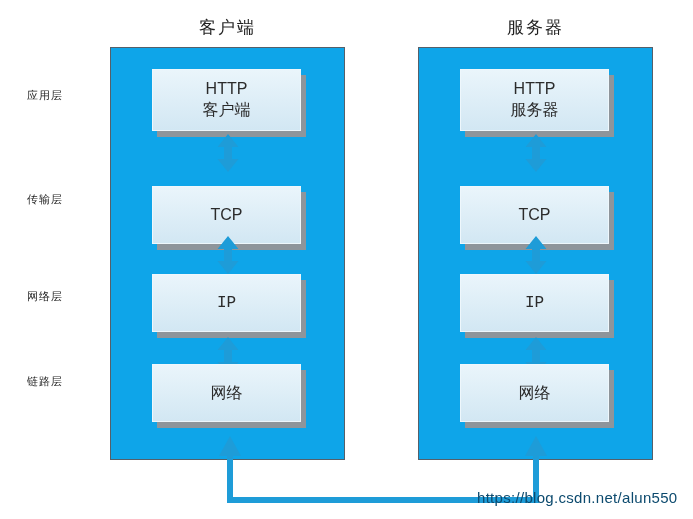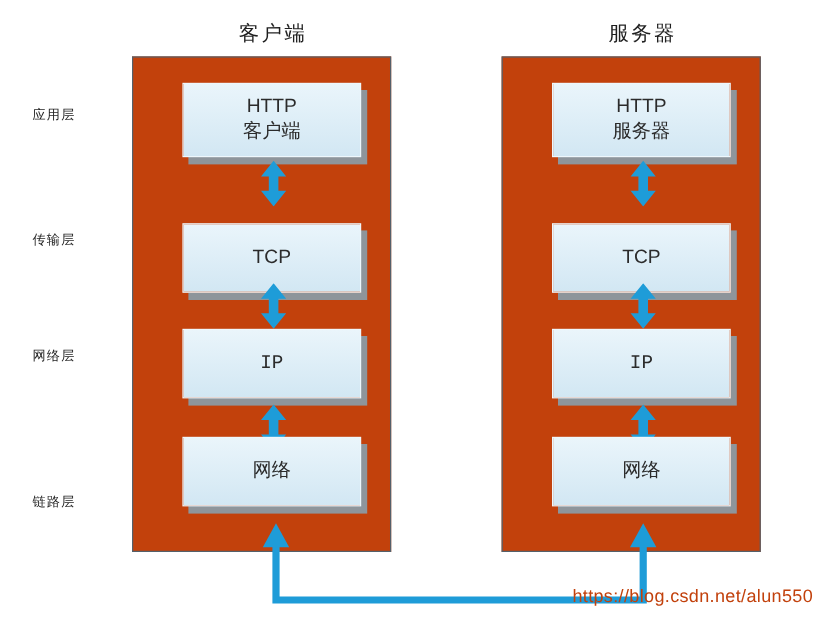--- a/index.html
+++ b/index.html
@@ -17,22 +17,22 @@
     letter-spacing:1px;
     white-space:nowrap;
   }
   .stack-title{
     position:absolute;top:16px;width:235px;
     text-align:center;font-size:17px;color:#1f1f1f;
     letter-spacing:2px;
   }
   .stack{
     position:absolute;top:47px;
-    width:216px;height:413px;
-    background:#c2410c;
+    width:235px;height:413px;
+    background:#0ea5e9;
     border:1.5px solid #55606a;
     box-sizing:border-box;
   }
   .stack.client{left:110px;}
   .stack.server{left:418px;}
   .stack-title.client{left:110px;}
   .stack-title.server{left:418px;}
   .node{
     position:absolute;left:41px;width:149px;
     background:linear-gradient(180deg,#eaf5fb 0%,#d2e7f3 100%);
@@ -55,33 +55,33 @@
   .darrow-1{top:86px;}
   .darrow-2{top:188px;}
   .darrow-3{top:289px;}
   .darrow svg{display:block;width:22px;height:38px;}
   .connector{
     position:absolute;left:0;top:0;width:693px;height:519px;
     pointer-events:none;
   }
   .watermark{
     position:absolute;left:477px;top:489px;
-    font-size:15px;color:#c2410c;letter-spacing:0.3px;
+    font-size:15px;color:#0c4a6e;letter-spacing:0.3px;
     white-space:nowrap;
   }
 </style>
 </head>
 <body>
 
 <div class="stage">
 
   <div class="layer-label" style="top:88px">应用层</div>
   <div class="layer-label" style="top:289px">网络层</div>
   <div class="layer-label" style="top:192px">传输层</div>
-  <div class="layer-label" style="top:411px">链路层</div>
+  <div class="layer-label" style="top:374px">链路层</div>
 
   <div class="stack-title client">客户端</div>
   <div class="stack-title server">服务器</div>
 
   <div class="stack client">
     <div class="node node-1">
       <span class="l1">HTTP</span>
       <span class="l2">客户端</span>
     </div>
     <div class="darrow darrow-1">

